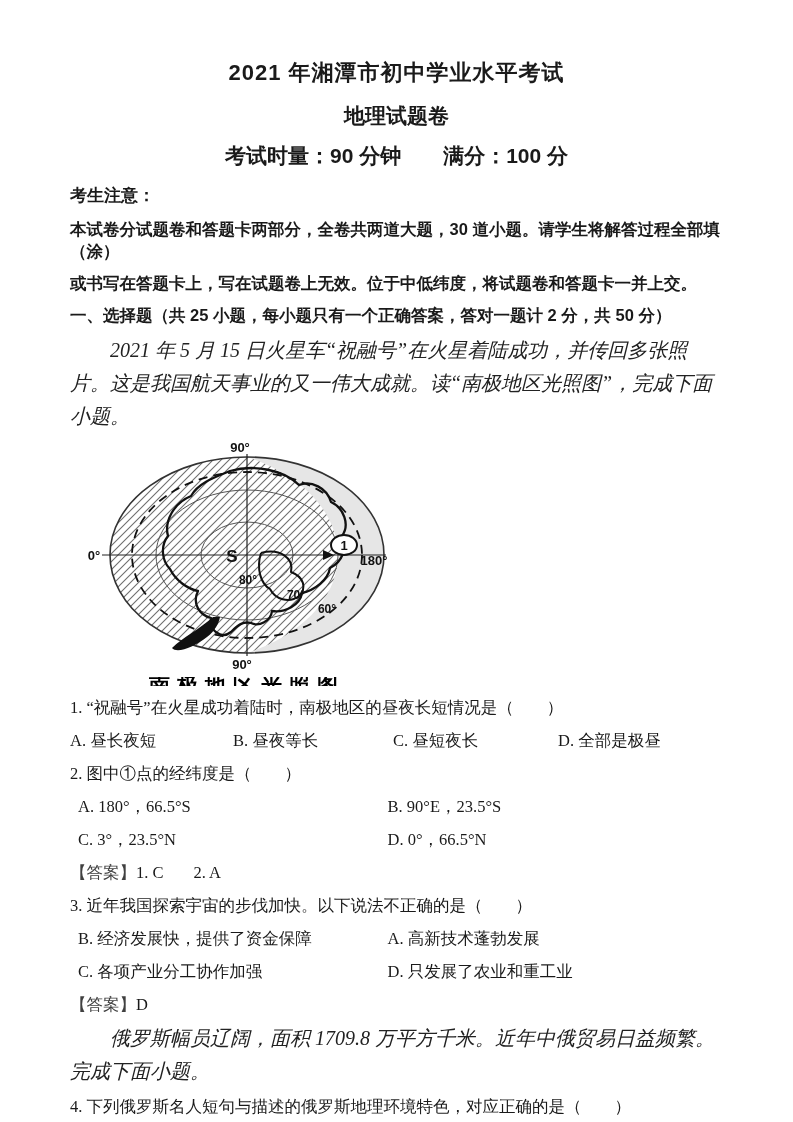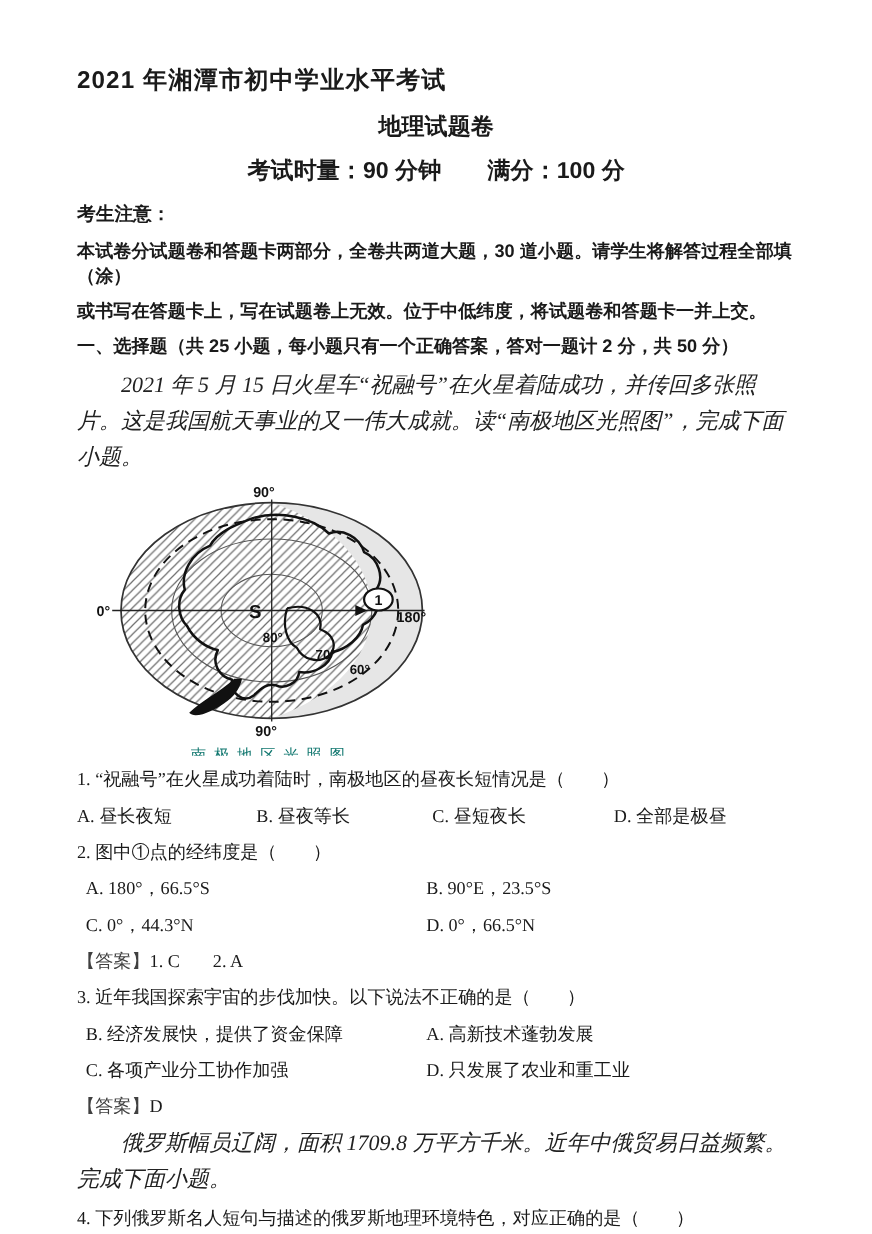--- a/index.html
+++ b/index.html
@@ -6,21 +6,21 @@
   html,body { background:#ffffff; }
   body {
     width:793px; height:1122px; margin:0 auto;
     font-family:"Liberation Serif", serif;
     color:#1a1a1a;
     overflow:hidden;
   }
   .page { padding:58px 70px 0 70px; width:793px; }
 
   .title {
-    font-family:"Liberation Sans", sans-serif;
+    text-align:center; font-family:"Liberation Sans", sans-serif;
     font-weight:bold; font-size:22px; line-height:30px; margin-bottom:14px;
     letter-spacing:1px;
   }
   .subtitle {
     text-align:center; font-family:"Liberation Sans", sans-serif;
     font-weight:bold; font-size:21px; line-height:28px; margin-bottom:12px;
   }
   .exam-info {
     text-align:center; font-family:"Liberation Sans", sans-serif;
     font-weight:bold; font-size:21px; line-height:28px; margin-bottom:16px;
@@ -40,22 +40,22 @@
   .passage {
     font-style:italic; font-size:20px; line-height:33px;
     text-indent:2em; margin-bottom:2px; color:#222;
   }
   .figure-wrap { margin:8px 0 2px 10px; width:334px; }
   .figure-caption-clip {
     height:9px; overflow:hidden; width:334px; text-align:center;
     filter:blur(0.4px);
   }
   .figure-caption-clip span {
-    font-weight:normal; font-size:14px; line-height:16px; letter-spacing:7px;
-    color:#0f766e; font-family:"Liberation Sans", sans-serif;
+    font-weight:bold; font-size:21px; line-height:16px; letter-spacing:7px;
+    color:#000000; font-family:"Liberation Sans", sans-serif;
   }
   .qblock { font-size:16.5px; line-height:22px; margin:11px 0 0 0; }
   .opts-4 {
     display:grid; grid-template-columns:163px 160px 165px auto;
     font-size:16.5px; line-height:22px; margin-top:11px;
   }
   .opts-2 {
     display:grid; grid-template-columns:48% 52%;
     font-size:16.5px; line-height:22px; margin-top:11px;margin-left:8px;
   }
@@ -137,21 +137,21 @@
     <span>C. 昼短夜长</span>
     <span>D. 全部是极昼</span>
   </div>
 
   <div class="qblock">2. 图中①点的经纬度是（　　）</div>
   <div class="opts-2">
     <span>A. 180°，66.5°S</span>
     <span>B. 90°E，23.5°S</span>
   </div>
   <div class="opts-2">
-    <span>C. 0°，44.3°N</span>
+    <span>C. 3°，23.5°N</span>
     <span>D. 0°，66.5°N</span>
   </div>
 
   <div class="answer-line">
     <span class="ans-label">【答案】</span><span>1. C</span><span class="ans-gap">2. A</span>
   </div>
 
   <div class="qblock">3. 近年我国探索宇宙的步伐加快。以下说法不正确的是（　　）</div>
   <div class="opts-2">
     <span>B. 经济发展快，提供了资金保障</span>

